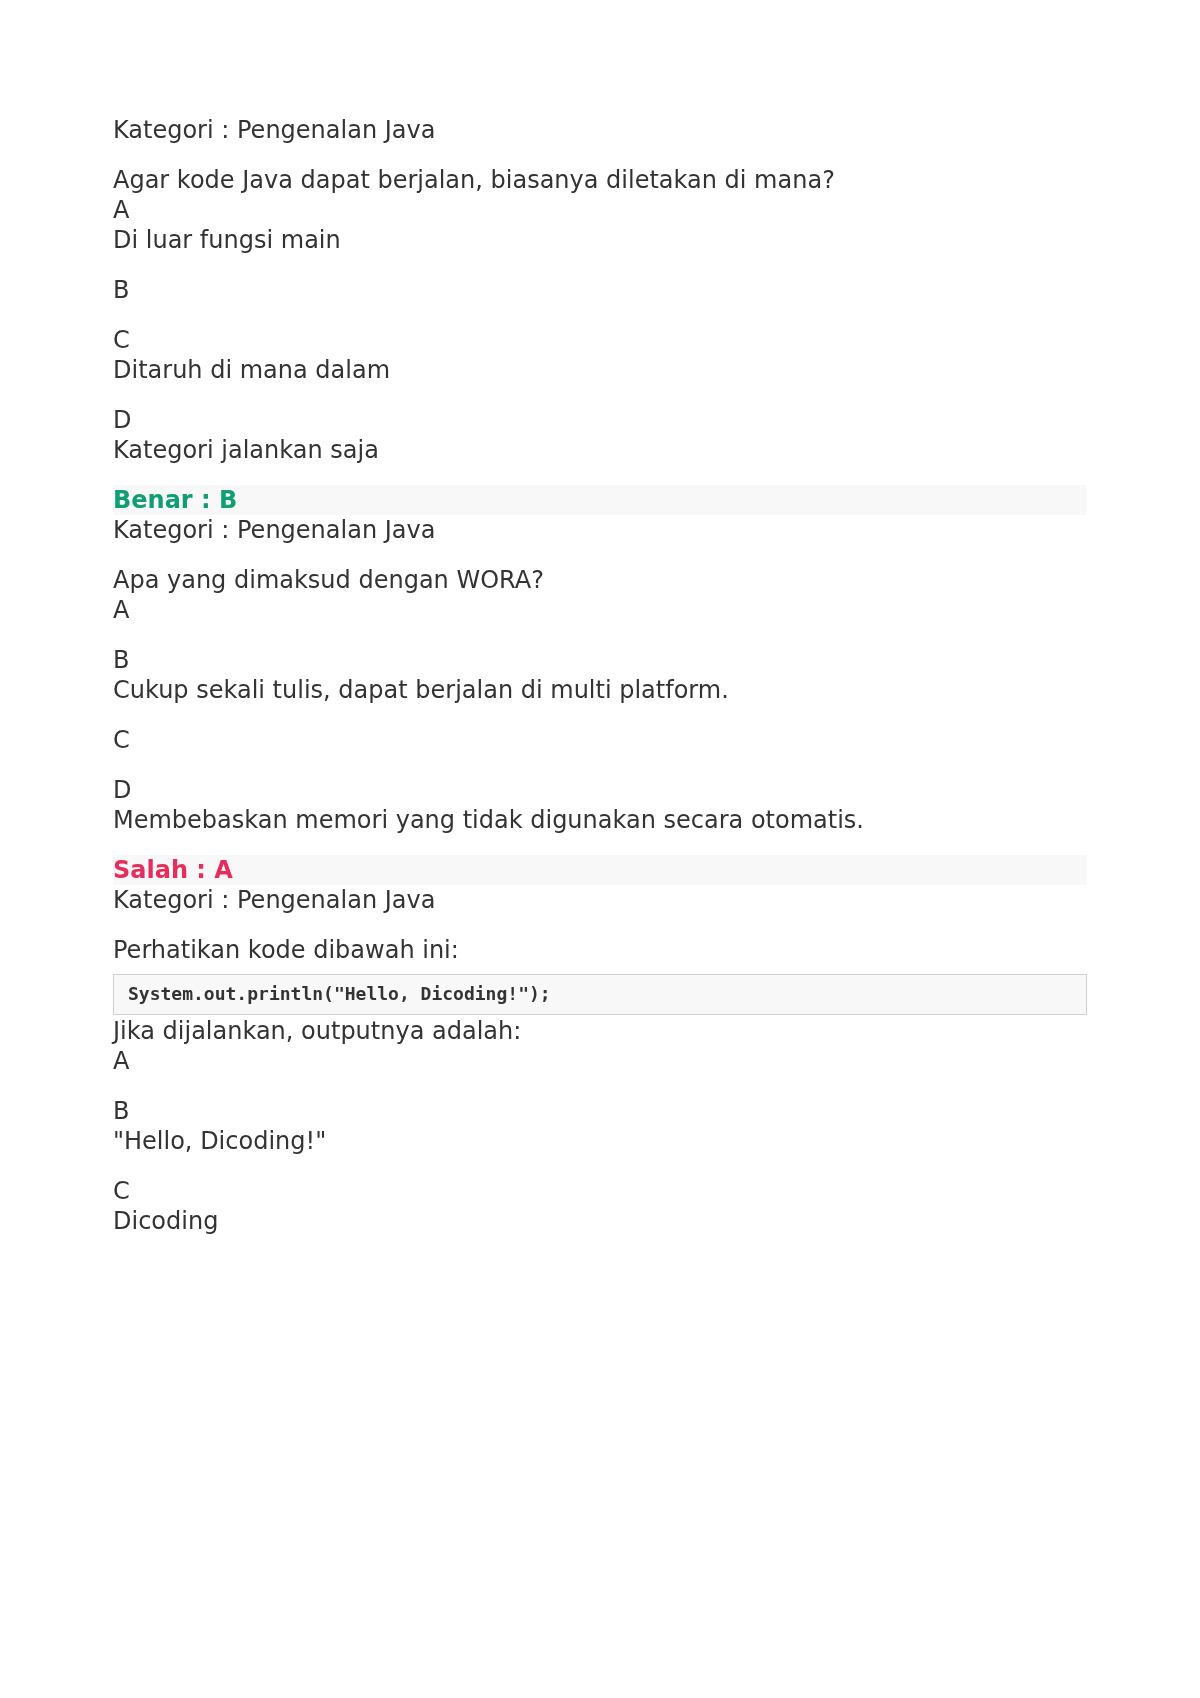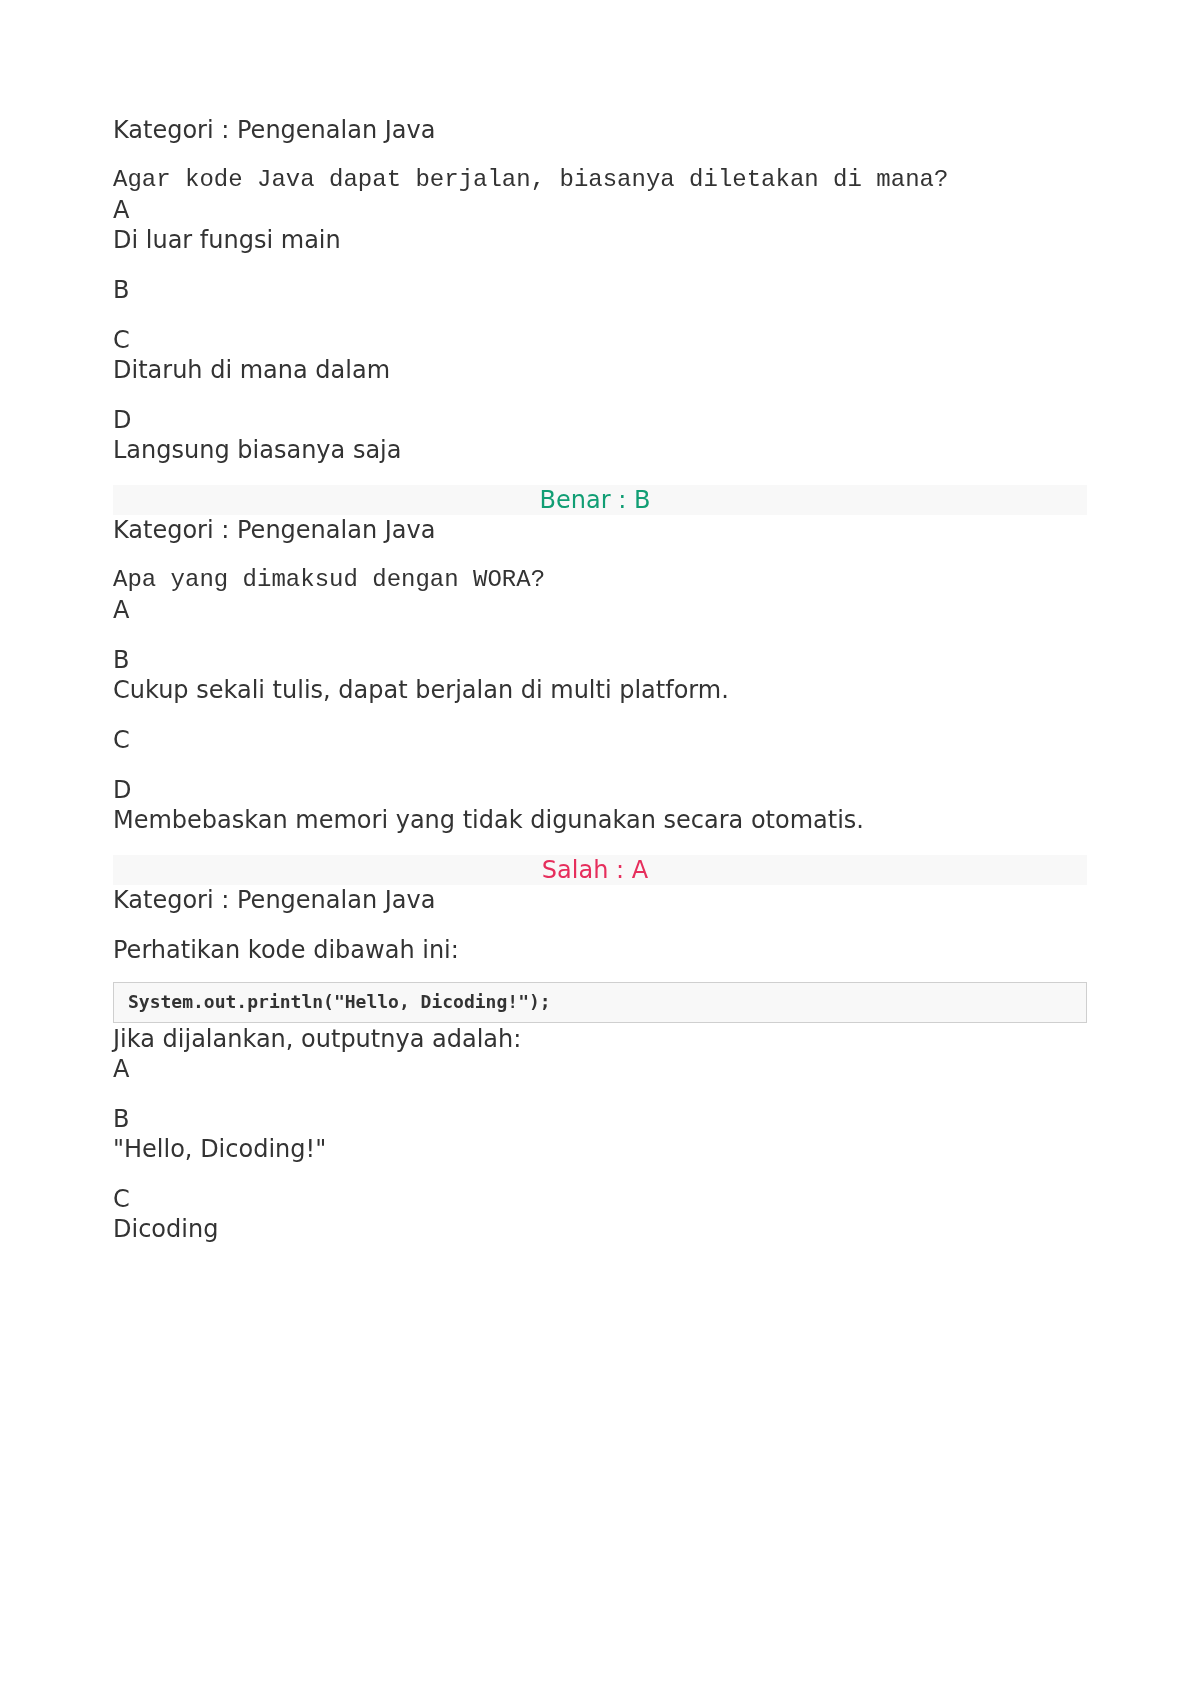--- a/index.html
+++ b/index.html
@@ -21,24 +21,23 @@
   .option {
     margin-bottom: 20px;
   }
   .option .letter {
     display: block;
   }
   .option .text {
     display: block;
   }
   .result {
-    font-weight: normal;
+    font-weight: bold;
     margin-bottom: 0;
     padding-right: 10px;
-    text-align: center;
   }
   .result.correct {
     color: #119e74;
     background: linear-gradient(#f8f8f8, #f8f8f8);
     background-repeat: no-repeat;
   }
   .result.wrong {
     color: #e62e5c;
     background: linear-gradient(#f8f8f8, #f8f8f8);
     background-repeat: no-repeat;
@@ -47,43 +46,43 @@
     border: 1px solid #cfcfcf;
     background: #f8f8f8;
     font-family: "DejaVu Sans Mono", "Consolas", monospace;
     font-size: 18px;
     font-weight: bold;
     padding: 8px 14px;
     margin-top: 3px;
     margin-bottom: 1px;
     color: #333333;
   }
-  .tight { margin-bottom: 0; font-family: Liberation Mono, monospace; }
-  .q3-prompt { margin-bottom: 17px; }
+  .tight { margin-bottom: 0; }
+  .q3-prompt { margin-bottom: 9px; }
   .q3-followup { margin-bottom: 0; }
 </style>
 </head>
 <body>
 
 <div class="category">Kategori : Pengenalan Java</div>
 <div class="question tight">Agar kode Java dapat berjalan, biasanya diletakan di mana?</div>
 <div class="option">
   <span class="letter">A</span>
   <span class="text">Di luar fungsi main</span>
 </div>
 <div class="option">
   <span class="letter">B</span>
 </div>
 <div class="option">
   <span class="letter">C</span>
   <span class="text">Ditaruh di mana dalam</span>
 </div>
 <div class="option">
   <span class="letter">D</span>
-  <span class="text">Langsung biasanya saja</span>
+  <span class="text">Kategori jalankan saja</span>
 </div>
 <div class="result correct">Benar : B</div>
 
 <div class="category">Kategori : Pengenalan Java</div>
 <div class="question tight">Apa yang dimaksud dengan WORA?</div>
 <div class="option">
   <span class="letter">A</span>
 </div>
 <div class="option">
   <span class="letter">B</span>

